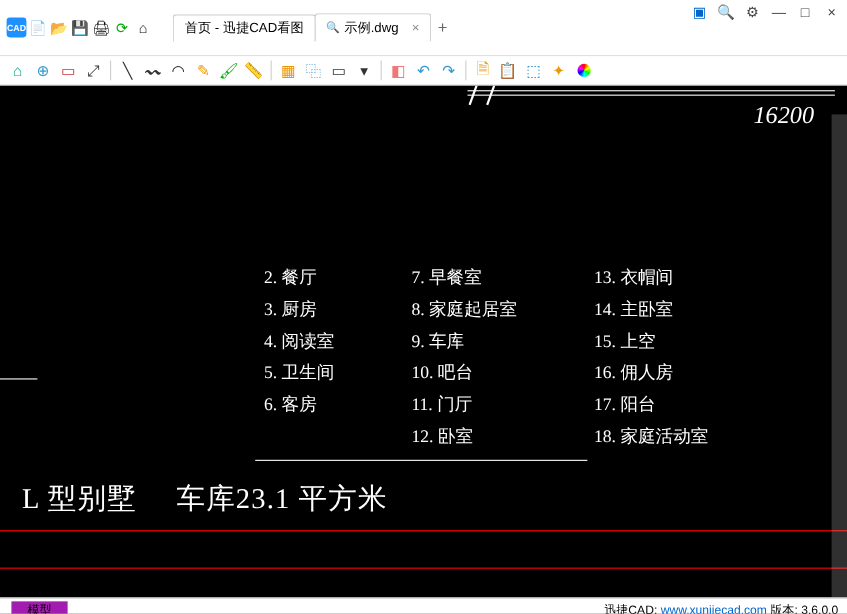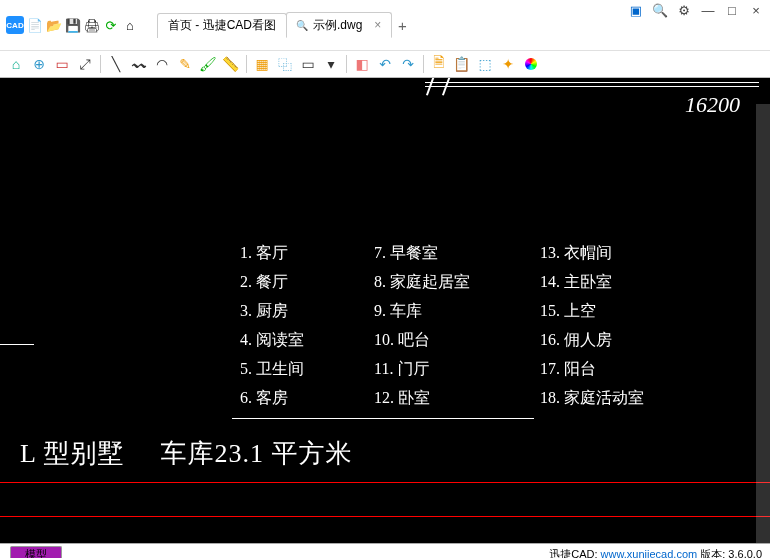--- a/index.html
+++ b/index.html
@@ -100,21 +100,20 @@
   <div class="dim-line" style="top:4px;left:425px;width:334px;height:1px"></div>
   <div class="dim-line" style="top:8px;left:425px;width:334px;height:1px"></div>
   <div class="dim-line" style="top:-6px;left:430px;width:2px;height:24px;transform:rotate(20deg)"></div>
   <div class="dim-line" style="top:-6px;left:446px;width:2px;height:24px;transform:rotate(20deg)"></div>
   <div class="dim-text">16200</div>
 
   <div class="short-white"></div>
 
   <div class="room-list">
     <div class="room-col">
-      <span>1. 客厅</span>
       <span>2. 餐厅</span>
       <span>3. 厨房</span>
       <span>4. 阅读室</span>
       <span>5. 卫生间</span>
       <span>6. 客房</span>
     </div>
     <div class="room-col">
       <span>7. 早餐室</span>
       <span>8. 家庭起居室</span>
       <span>9. 车库</span>

